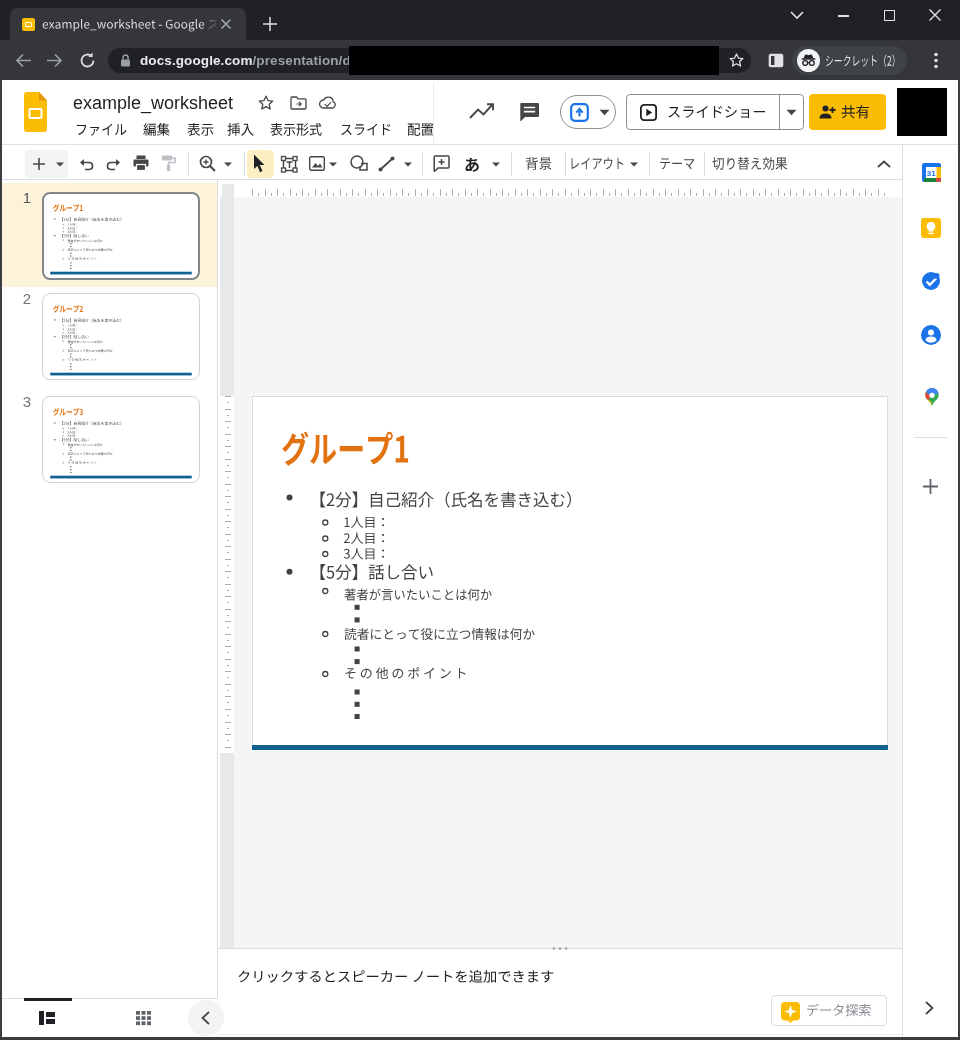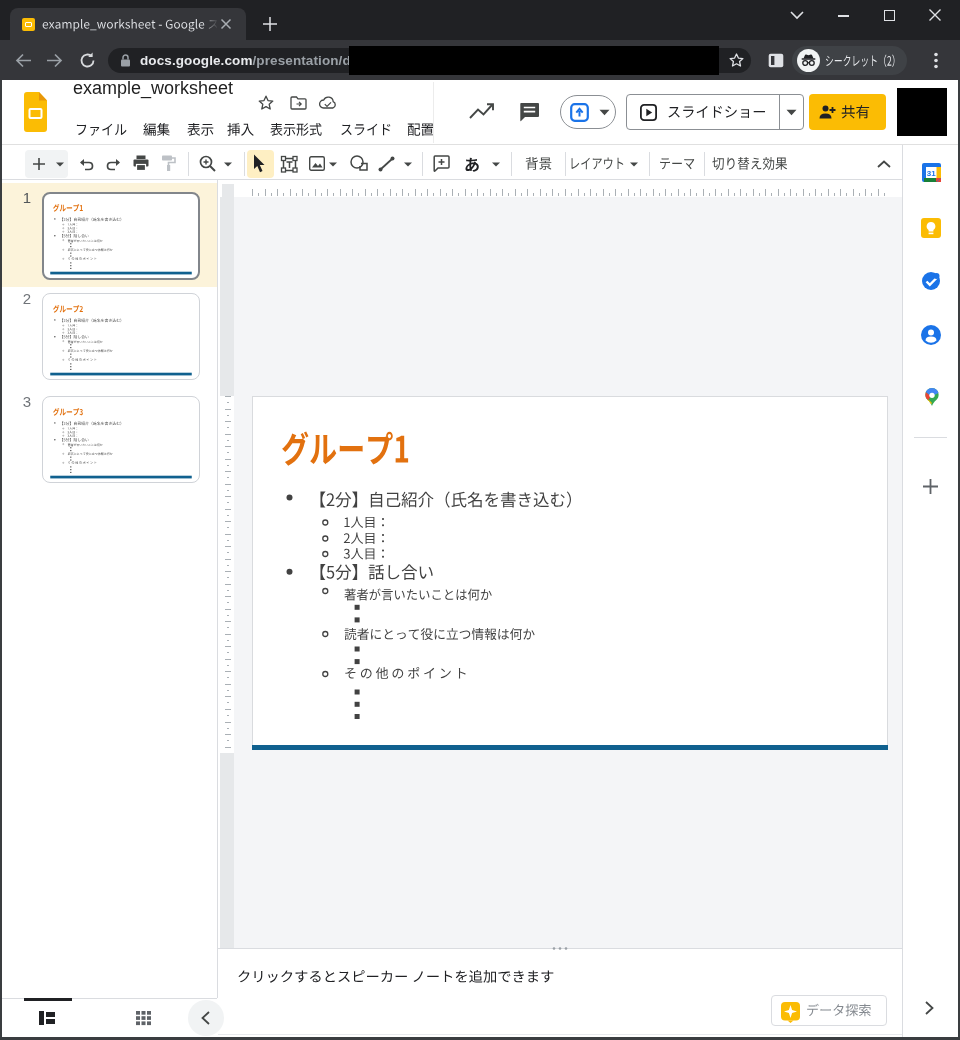--- a/index.html
+++ b/index.html
@@ -72,21 +72,21 @@
 <svg class="i" style="left:934px;top:52px" width="4" height="17">
     <circle cx="2" cy="2.5" r="1.8" fill="#dfe1e5"></circle>
     <circle cx="2" cy="8.5" r="1.8" fill="#dfe1e5"></circle>
     <circle cx="2" cy="14.5" r="1.8" fill="#dfe1e5"></circle>
   </svg>
 <svg class="i" style="left:24px;top:92px" width="23" height="40">
     <path d="M2 0 H15 L23 8.5 V37 Q23 40 20 40 H3 Q0 40 0 37 V3 Q0 0 3 0 Z" fill="#fbbc04" transform="translate(0,0) scale(1,1) translate(-0,-0)"></path>
     <path d="M15 0 L23 8.5 H15 Z" fill="#e8970a"></path>
     <rect x="5.5" y="17" width="12" height="9" rx="1" fill="none" stroke="#fff" stroke-width="2"></rect>
   </svg>
-<div class="a" style="left:73px;top:78px;font-size:18px;color:#1f1f1f">example_worksheet</div>
+<div class="a" style="left:73px;top:93px;font-size:18px;color:#1f1f1f">example_worksheet</div>
 <svg class="i" style="left:258px;top:95px" width="16" height="16">
     <path d="M8 1.2 L10 5.6 L14.8 6.1 L11.2 9.3 L12.2 14 L8 11.6 L3.8 14 L4.8 9.3 L1.2 6.1 L6 5.6 Z" fill="none" stroke="#444746" stroke-width="1.3" stroke-linejoin="round"></path>
   </svg>
 <svg class="i" style="left:290px;top:96px" width="17" height="14">
     <path d="M1 2 Q1 1 2 1 H6.5 L8 2.8 H15 Q16 2.8 16 3.8 V12 Q16 13 15 13 H2 Q1 13 1 12 Z" fill="none" stroke="#444746" stroke-width="1.3"></path>
     <path d="M6.5 8 H11 M9 5.8 L11.2 8 L9 10.2" stroke="#444746" stroke-width="1.2" fill="none"></path>
   </svg>
 <svg class="i" style="left:319px;top:97px" width="18" height="12">
     <path d="M4.5 11 A4 4 0 0 1 4.7 3 A5 5 0 0 1 14.2 4.6 A3.4 3.4 0 0 1 13.8 11 Z" fill="none" stroke="#444746" stroke-width="1.3"></path>
     <path d="M5.8 7.2 L8 9.4 L12 5.4" stroke="#444746" stroke-width="1.2" fill="none"></path>

